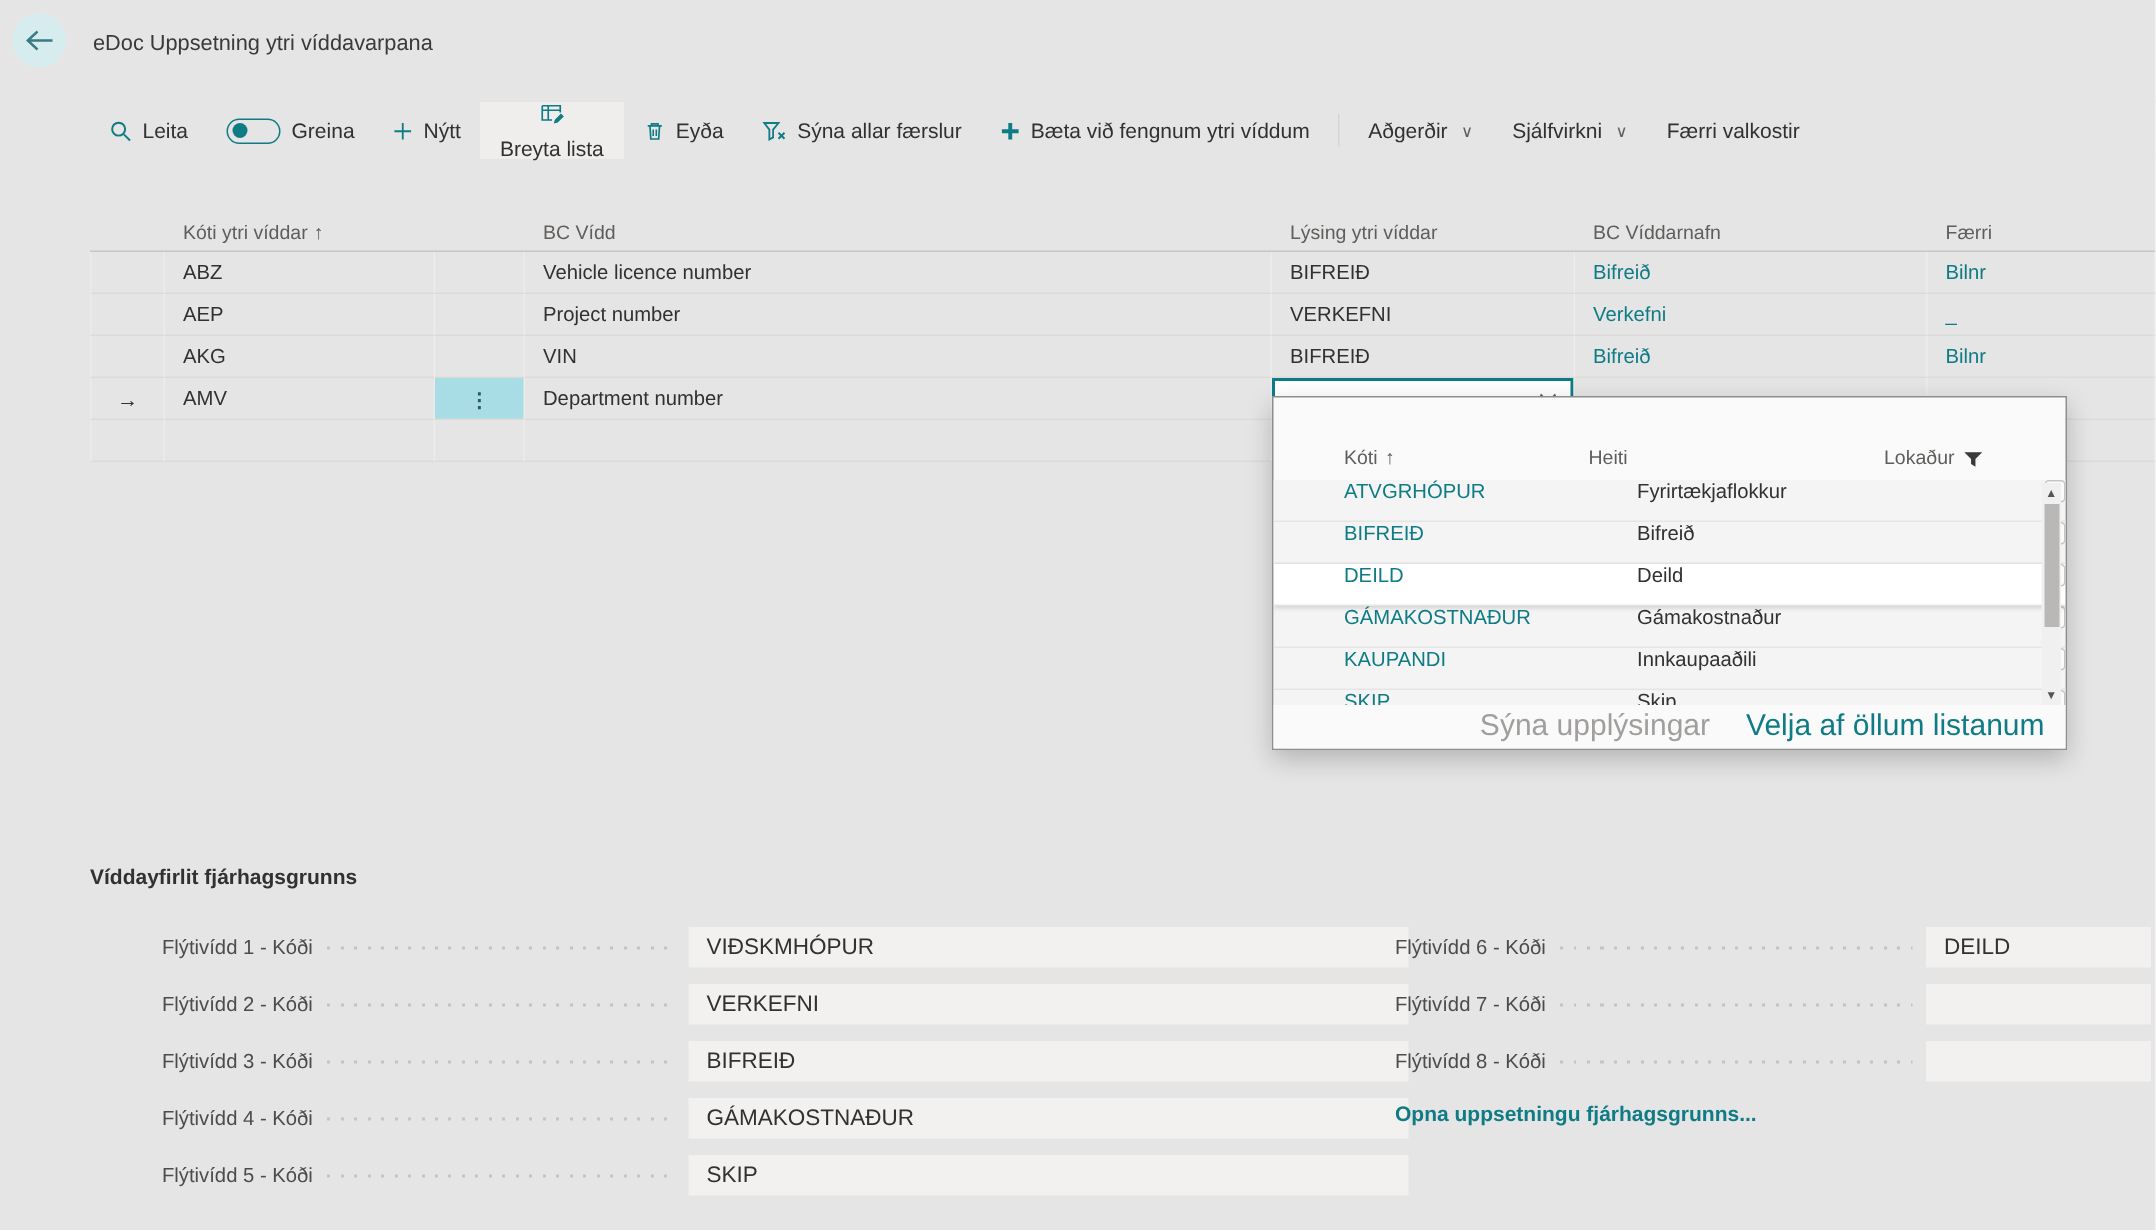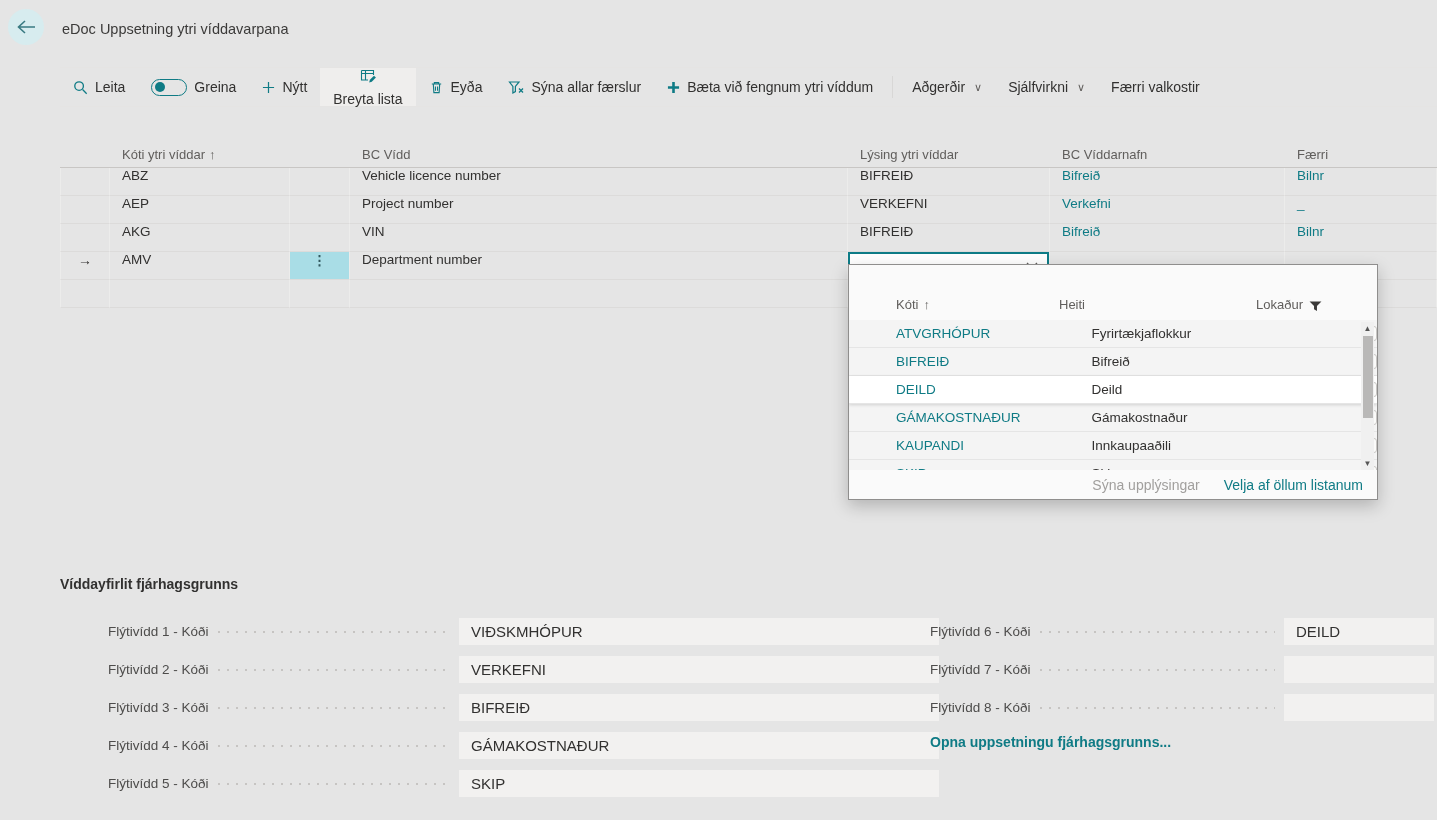--- a/index.html
+++ b/index.html
@@ -24,53 +24,53 @@
   .chev { color:#605e5c; font-size:11px; margin-left:2px; }
   .toggle { width:36px; height:17px; border:1px solid #0f7b85; border-radius:9px; position:relative; cursor:pointer; }
   .toggle .knob { position:absolute; left:3px; top:2.5px; width:10px; height:10px; border-radius:50%; background:#0f7b85; }
 
   
   .grid { position:absolute; left:60px; top:125px; width:1370px; font-size:13.5px;margin-top:16px; }
   .g-row { display:grid; grid-template-columns:50px 180px 60px 498px 202px 235px 152px; }
   .g-head { height:27px; color:#605e5c; font-size:13px; }
   .g-head .g-cell { border-bottom:1px solid #c8c6c4; border-right:none; display:flex; align-items:center; }
   .g-body .g-row { height:28px; }
-  .g-cell { padding:0 12px; display:flex; align-items:flex-start; overflow:hidden; white-space:nowrap; }
+  .g-cell { padding:0 12px; display:flex; align-items:center; overflow:hidden; white-space:nowrap; }
   .g-body .g-cell { border-bottom:1px solid #dcdbda; border-right:1px solid #ececeb; }
   .g-body .g-cell:first-child { border-left:1px solid #ececeb; justify-content:center; padding:0; }
   .ellipsis-cell { justify-content:center !important; padding:0 !important; }
   .cell-hl { background:#a9dde6; color:#32585e; font-weight:700; }
   .lnk { color:#0f7b85; cursor:pointer; }
   .indicator { color:#323130; font-size:14px; }
   .sort { margin-left:4px; }
   .combo-cell { position:relative; padding:0 !important; }
   .combobox { position:absolute; inset:0; background:#fff; border:2px solid #0e7c87;
     display:flex; align-items:center; justify-content:flex-end; padding-right:9px; cursor:pointer; }
 
   
   .lookup { position:absolute; left:848px; top:264px; width:530px; height:236px; background:#fafafa;
     border:1px solid #8f8e8d; box-shadow:0 6px 16px rgba(0,0,0,.22); z-index:20; font-size:13.5px; }
   .lk-head { height:55px; display:flex; align-items:flex-end; padding:0 0 8px 47px; color:#605e5c; font-size:13px; }
   .lk-hcode { width:163px; display:flex; gap:5px; }
   .lk-hname { width:197px; }
   .lk-hblocked { display:flex; align-items:flex-end; gap:6px; }
   .lk-list { height:150px; overflow:hidden; position:relative; }
-  .lk-row { height:28px; display:flex; align-items:center; padding-left:47px;
+  .lk-row { height:28px; display:flex; align-items:flex-start; padding-left:47px;
     background:#f4f4f4; border-bottom:1px solid #e5e5e5; cursor:pointer;gap:44px; }
   .lk-row.sel { background:#fff; box-shadow:0 1px 3px rgba(0,0,0,.15); position:relative; z-index:2; }
   .lk-code { width:163px; color:#0f7b85; }
   .lk-name { width:245px; color:#323130; }
   .lk-check { width:15px; height:15px; border:1px solid #c8c6c4; border-radius:3px; background:#fbfbfa; }
   .lk-scroll { position:absolute; right:3px; top:57px; width:13px; height:148px; background:#f0f0f0; z-index:25; }
   .lk-scroll .arr { position:absolute; left:0; width:13px; height:13px; display:flex; align-items:center;
     justify-content:center; font-size:8px; color:#555; cursor:pointer; }
   .lk-scroll .arr-up { top:0; } .lk-scroll .arr-dn { bottom:0; }
   .lk-thumb { position:absolute; left:1.5px; top:14px; width:10px; height:82px; background:#b9b8b7; cursor:pointer; }
   .lk-footer { position:absolute; left:0; right:0; bottom:0; height:29px; background:#fafafa;
-    display:flex; align-items:center; justify-content:flex-end; gap:24px; padding-right:14px; font-size:14px; z-index:24; }
+    display:flex; align-items:center; justify-content:flex-end; gap:24px; padding-right:14px; font-size:20px; z-index:24; }
   .lk-details { color:#a19f9d; cursor:default; }
   .lk-selectall { color:#0f7b85; cursor:pointer; }
 
   
   .fastpane { position:absolute; left:60px; top:570px; right:3px; }
   .fp-title { font-size:14px; font-weight:700; color:#323130; position:absolute; top:6px; left:0; }
   .fp-col { position:absolute; top:48px; }
   .fp-left { left:0; width:831px;margin-left:48px; }
   .fp-right { left:870px; width:504px; }
   .fp-field { display:flex; align-items:center; height:27px; margin-bottom:11px; }

